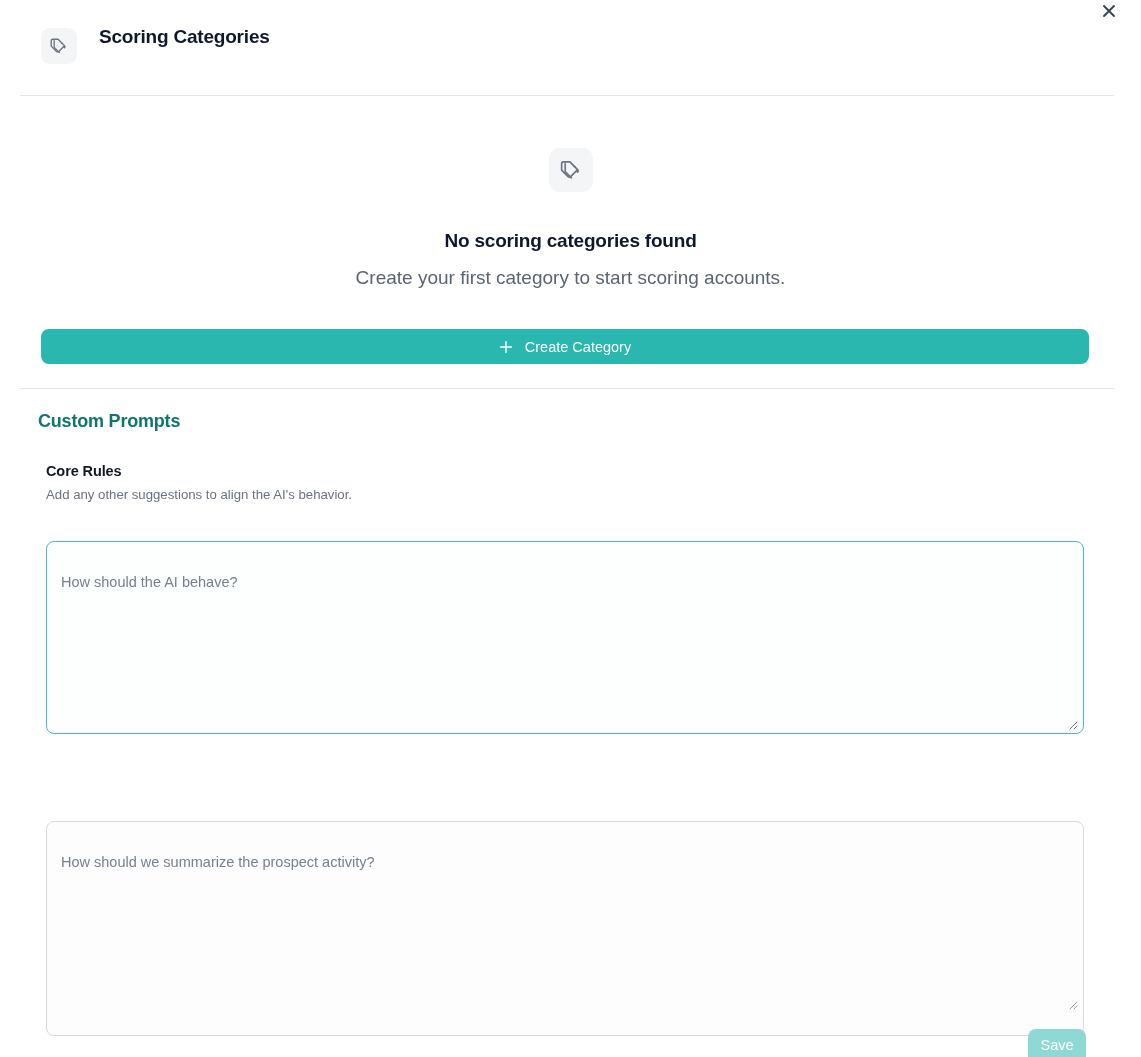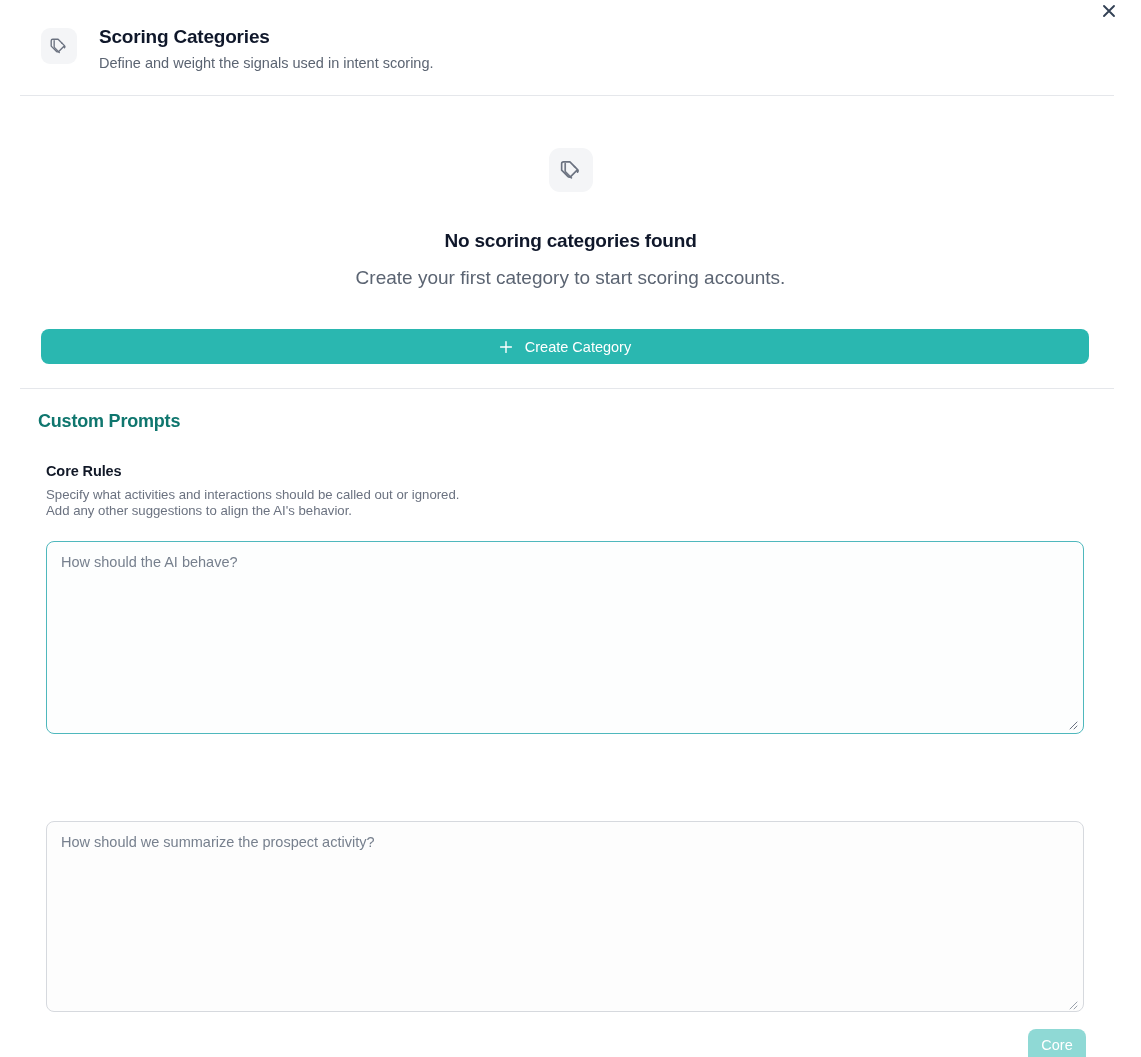--- a/index.html
+++ b/index.html
@@ -174,42 +174,42 @@
   }
   .field-desc div { white-space: nowrap; }
 
   textarea {
     display: block;
     box-sizing: border-box;
     width: 1038px;
     font-family: "Liberation Sans", sans-serif;
     font-size: 14.5px;
     color: #111827;
-    padding: 10px 14px;
+    padding: 30px 14px;
     border-radius: 8px;
     background: #fdfdfd;
     resize: none;
     outline: none;
     line-height: 20px;
   }
   textarea::placeholder { color: #77808e; }
 
   .ta-core {
     position: absolute;
     top: 541px;
     left: 46px;
     height: 193px;
     border: 1.5px solid #4fb8bd;
     background: #fdfefe;
   }
   .ta-journey {
     position: absolute;
     top: 821px;
     left: 46px;
-    height: 191px;
+    height: 215px;
     border: 1px solid #d6d9de;
   }
 
   .resize-grip {
     position: absolute;
     pointer-events: none;
     width: 12px;
     height: 12px;
   }
   .resize-grip.core { top: 716px; left: 1066px; }
@@ -253,21 +253,20 @@
   <div class="header">
     <div class="header-icon">
       <svg width="20" height="20" viewBox="0 0 24 24" fill="none" stroke="currentColor" stroke-width="1.7" stroke-linecap="round" stroke-linejoin="round">
         <path d="M20.6 13.4 L13.4 20.6 a1.9 1.9 0 0 1-2.7 0 L4 13.9 V7.2 A1.9 1.9 0 0 1 5.9 5.3 h6.7 l8 8 a1.9 1.9 0 0 1 0 2.7 z" transform="translate(-1.2,-1.2) scale(0.96)"></path>
         <circle cx="15.5" cy="8.6" r="0.9" fill="currentColor" stroke="none"></circle>
         <path d="M6.2 5.5 V13 a1.6 1.6 0 0 0 .5 1.1 l5.7 5.7" opacity="0.95"></path>
       </svg>
     </div>
     <div class="header-text">
       <div class="header-title">Scoring Categories</div>
-      <div class="header-sub">Define and weight the signals used in intent scoring.</div>
     </div>
   </div>
 
   <div class="divider divider-top"></div>
 
   <div class="empty">
     <div class="empty-icon">
       <svg width="24" height="24" viewBox="0 0 24 24" fill="none" stroke="currentColor" stroke-width="1.7" stroke-linecap="round" stroke-linejoin="round">
         <path d="M20.6 13.4 L13.4 20.6 a1.9 1.9 0 0 1-2.7 0 L4 13.9 V7.2 A1.9 1.9 0 0 1 5.9 5.3 h6.7 l8 8 a1.9 1.9 0 0 1 0 2.7 z" transform="translate(-1.2,-1.2) scale(0.96)"></path>
         <circle cx="15.5" cy="8.6" r="0.9" fill="currentColor" stroke="none"></circle>
@@ -287,35 +286,34 @@
     <span>Create Category</span>
   </button>
 
   <div class="divider divider-mid"></div>
 
   <div class="section-title">Custom Prompts</div>
 
   <div class="field" style="top:461px;">
     <div class="field-label">Core Rules</div>
     <div class="field-desc">
-      <div>Specify what activities and interactions should be called out or ignored.</div>
       <div>Add any other suggestions to align the AI's behavior.</div>
     </div>
   </div>
   <textarea class="ta-core" placeholder="How should the AI behave?" style=""></textarea>
   <span class="resize-grip core">
     <svg width="12" height="12" viewBox="0 0 12 12" stroke="#6b7280" stroke-width="1" stroke-linecap="round">
       <path d="M11 4 L4 11 M11 8 L8 11"></path>
     </svg>
   </span>
 
   <textarea class="ta-journey" placeholder="How should we summarize the prospect activity?" style=""></textarea>
   <span class="resize-grip journey">
     <svg width="12" height="12" viewBox="0 0 12 12" stroke="#9aa1ac" stroke-width="1" stroke-linecap="round">
       <path d="M11 4 L4 11 M11 8 L8 11"></path>
     </svg>
   </span>
 
   <button class="save-btn">
-    <span>Core</span>
+    <span>Save</span>
   </button>
 
 </div>
 
 </body></html>

